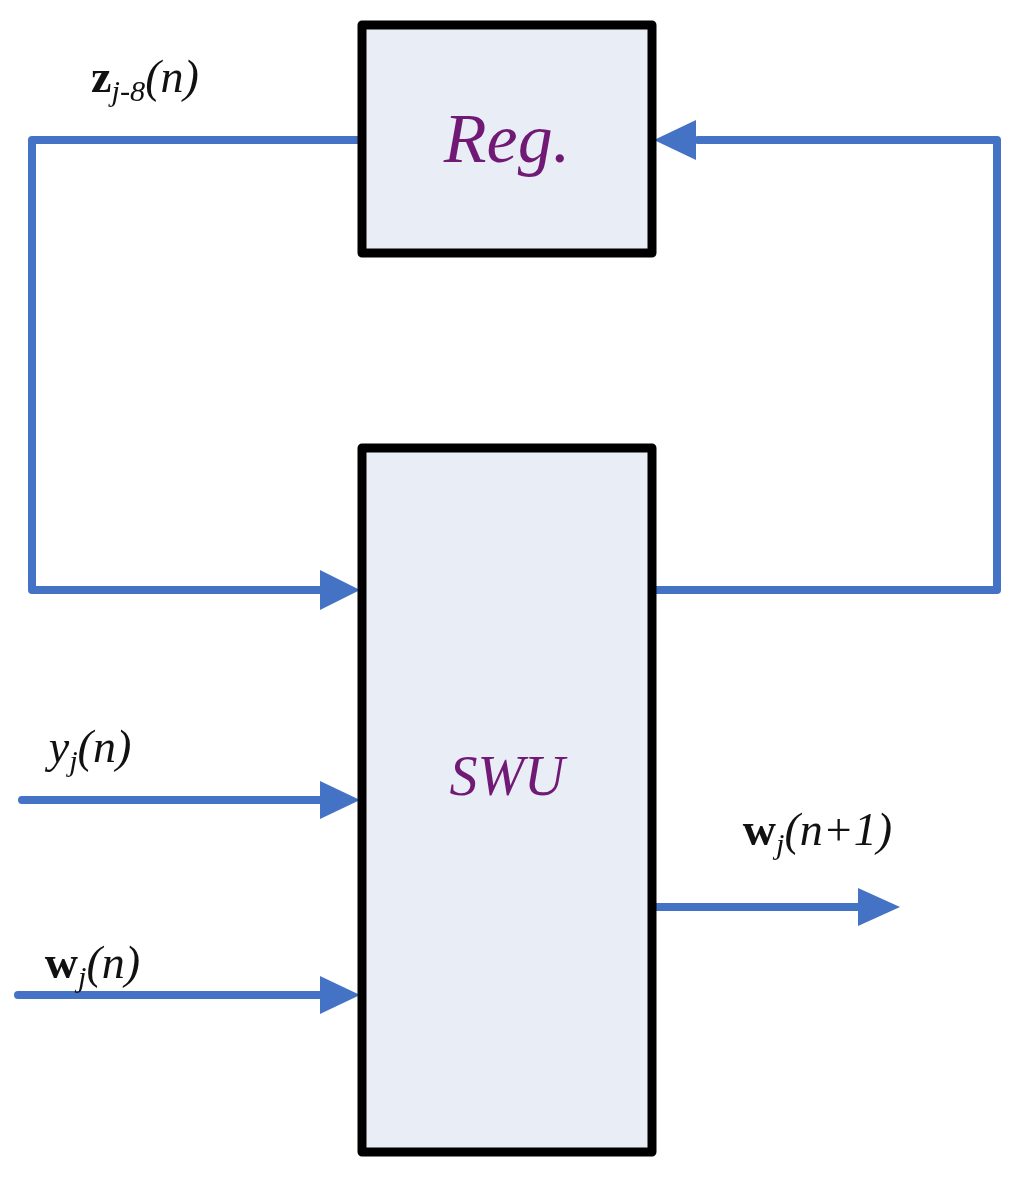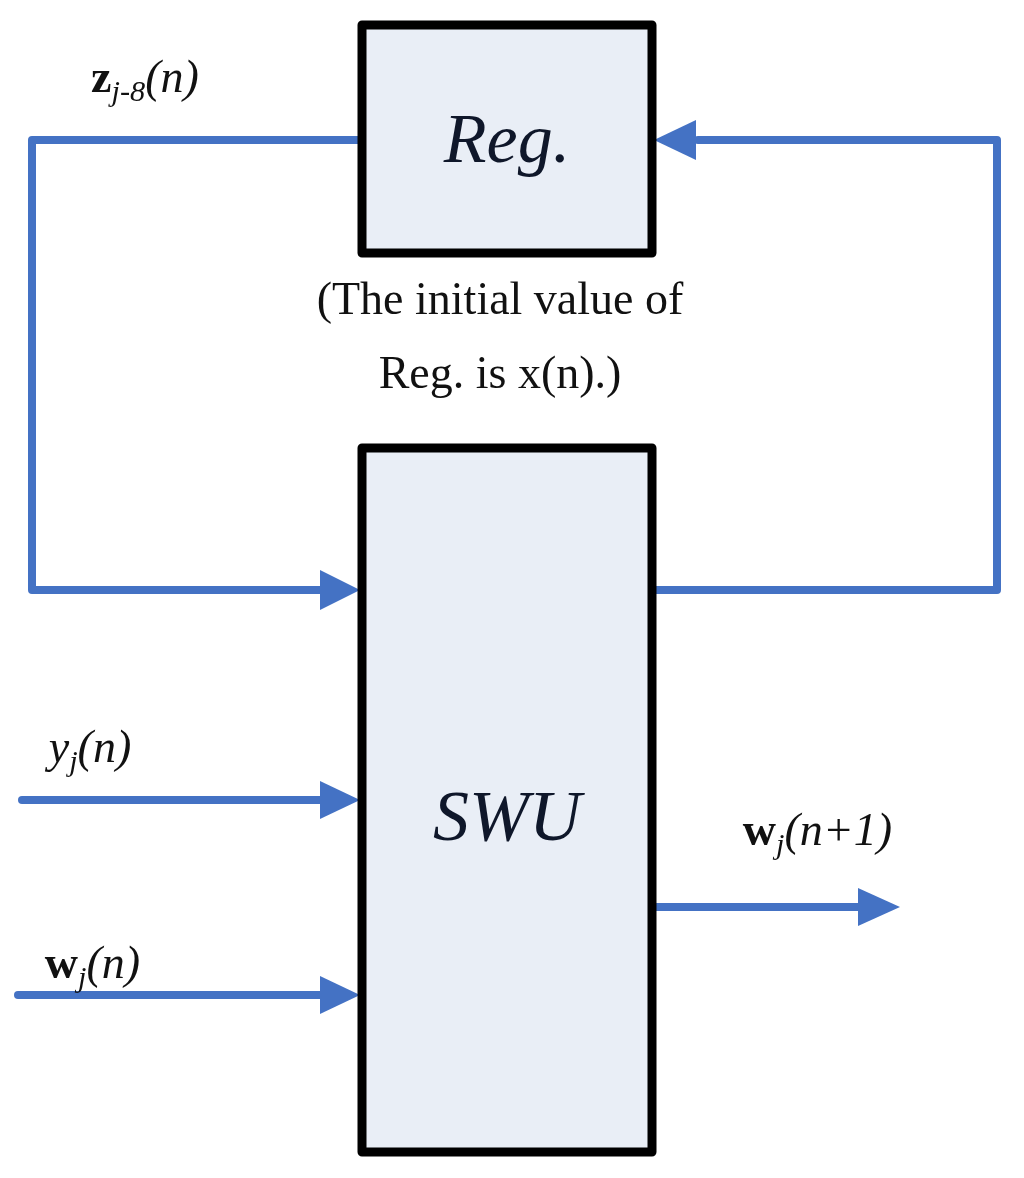--- a/index.html
+++ b/index.html
@@ -30,25 +30,25 @@
     stroke-width: 8;
     stroke-linecap: round;
     stroke-linejoin: round;
   }
   .block-label {
     position: absolute;
     display: flex;
     align-items: center;
     justify-content: center;
     font-style: italic;
-    color: #0f172a;
+    color: #701a75;
     pointer-events: none;
   }
   .block-label.reg { left: 362px; top: 25px; width: 290px; height: 228px; font-size: 70px; }
-  .block-label.swu { left: 362px; top: 464px; width: 290px; height: 704px; font-size: 72px; }
+  .block-label.swu { left: 362px; top: 424px; width: 290px; height: 704px; font-size: 56px; }
   .note {
     position: absolute;
     left: 190px;
     top: 262px;
     width: 620px;
     text-align: center;
     font-size: 46px;
     line-height: 1.6;
     color: #111111;
   }
@@ -94,24 +94,20 @@
     <polyline class="wire" points="652,907 860,907" stroke="#4472C4"></polyline>
     <polygon points="900,907 858,888 858,926" fill="#4472C4"></polygon>
 
     <rect class="block" x="362" y="25" width="290" height="228" fill="#E9EEF6"></rect>
     <rect class="block" x="362" y="448" width="290" height="704" fill="#E9EEF6"></rect>
   </svg>
 
   <div class="block-label reg">Reg.</div>
   <div class="block-label swu">SWU</div>
 
-  <div class="note">
-    <div>(The initial value of</div>
-    <div>Reg. is x(n).)</div>
-  </div>
 
   <div class="sig z-prev"><span class="b">z</span><span class="sub">j-8</span><span class="it">(n)</span></div>
 
 
   <div class="sig y-in"><span class="it">y</span><span class="sub">j</span><span class="it">(n)</span></div>
 
   <div class="sig w-in"><span class="b">w</span><span class="sub">j</span><span class="it">(n)</span></div>
 
   <div class="sig w-out"><span class="b">w</span><span class="sub">j</span><span class="it">(n+1)</span></div>
 

